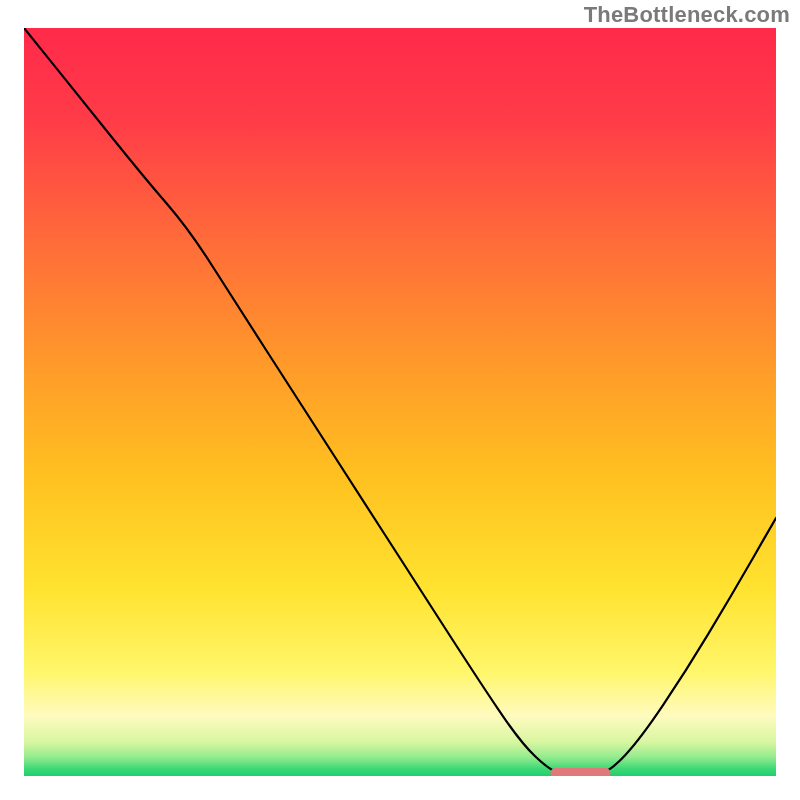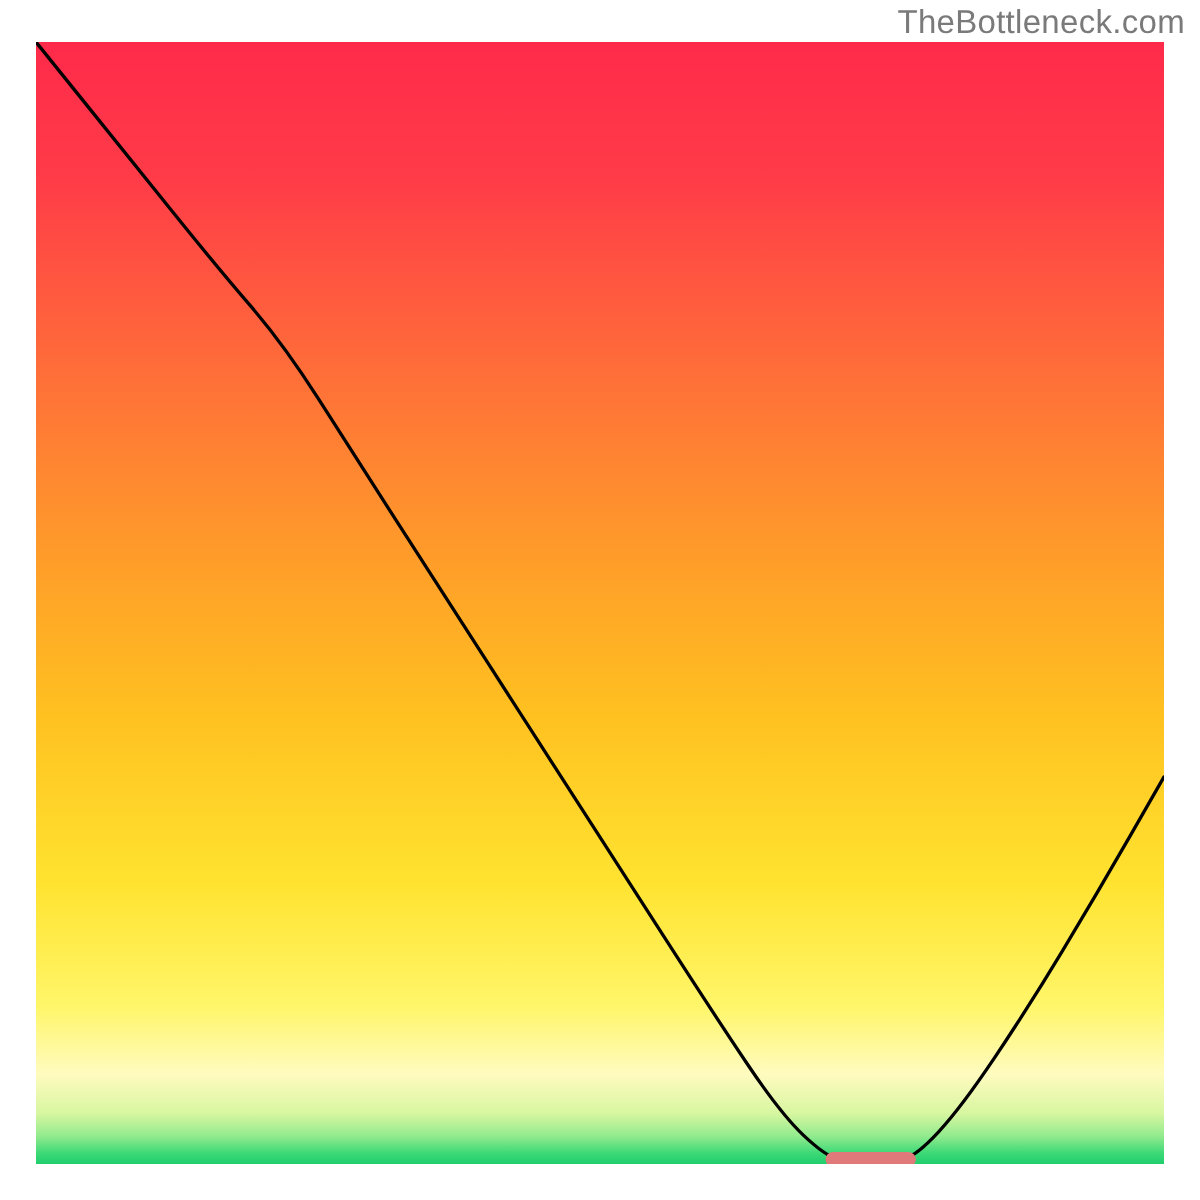--- a/index.html
+++ b/index.html
@@ -14,21 +14,21 @@
     position: relative;
     width: 800px;
     height: 800px;
   }
   .watermark {
     position: absolute;
     top: 2px;
     right: 10px;
     color: #7a7a7a;
     font-size: 22px;
-    font-weight: 400;
+    font-weight: 700;
     letter-spacing: 0.2px;
   }
   
   .plot {
     position: absolute;
     left: 24px;
     top: 28px;
     width: 752px;
     height: 748px;
   }

